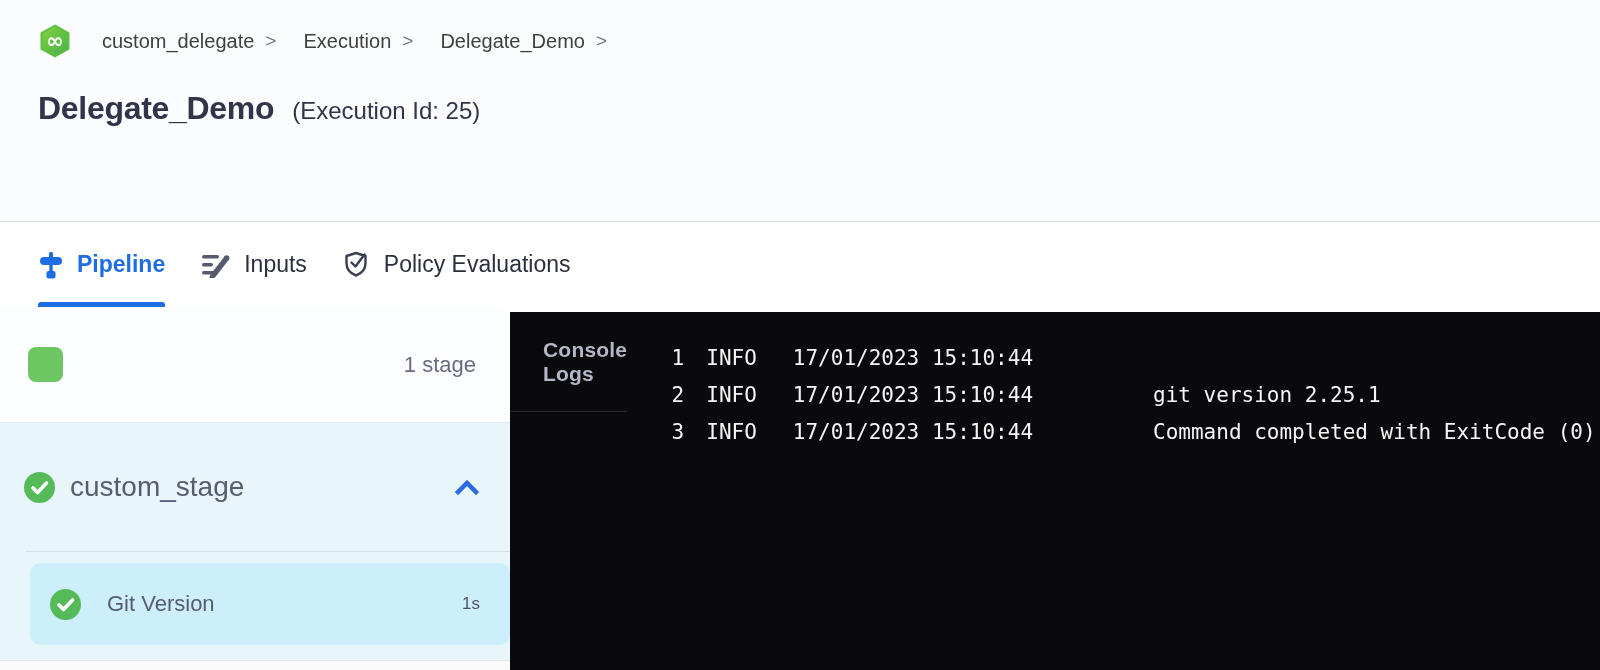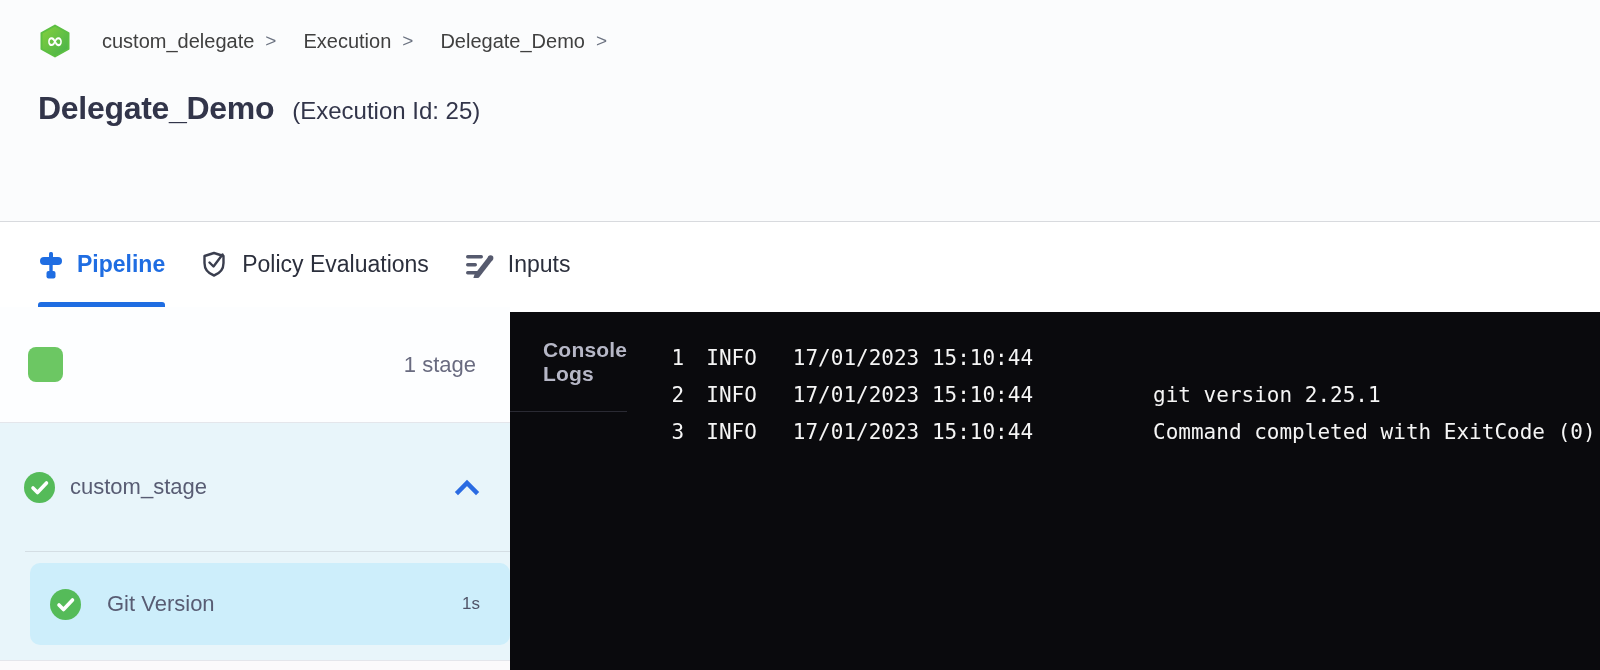--- a/index.html
+++ b/index.html
@@ -48,21 +48,21 @@
   .stage-chip { width:35px; height:35px; border-radius:8px; background:#6cc763; cursor:pointer; }
   .summary-spacer { flex:1; }
   .stage-count { font-size:22px; color:#696b80; }
   .hdiv { height:1px; background:#e4e6eb; }
 
   .stage-section { background:#e8f5fa; height:237px; display:flex; flex-direction:column; }
   .stage-row {
     height:128px; display:flex; align-items:center;
     padding:0 30px 0 24px; cursor:pointer;
   }
-  .stage-name { font-size:22px; color:#585c73; margin-left:15px; }
+  .stage-name { font-size:28px; color:#585c73; margin-left:15px; }
   .stage-spacer { flex:1; }
   .stage-divider { height:1px; background:#d4dee4; margin-left:25px; }
 
   .step-area { padding:11px 0 0 30px; }
   .step-row {
     width:480px; height:82px; background:#cdeefb; border-radius:10px;
     display:flex; align-items:center; padding:0 30px 0 20px; cursor:pointer;justify-content:center;
   }
   .step-name { font-size:22px; color:#585c73; margin-left:26px; }
   .step-spacer { flex:1; }
@@ -129,40 +129,40 @@
           <rect x="2" y="6" width="22" height="8" rx="4"></rect>
           <rect x="11.3" y="13" width="3.4" height="8"></rect>
           <rect x="8.5" y="20" width="9" height="7.5" rx="2"></rect>
         </g>
       </svg>
     </span>
     <span>Pipeline</span>
   </div>
   <div class="tab">
     <span class="ticon">
-      <svg width="28" height="29" viewBox="0 0 28 29" fill="none" stroke="#3a3e4e" stroke-width="2.4">
-        <path d="M13 3 L22.5 6 V13 C22.5 19 18.5 23.5 13 25.5 C7.5 23.5 3.5 19 3.5 13 V6 Z" stroke-linejoin="round"></path>
-        <path d="M8.5 12.5 L12.5 16.5 L21.5 4.5" stroke-linecap="round" stroke-linejoin="round"></path>
-      </svg>
-    </span>
-    <span>Policy Evaluations</span>
-  </div>
-  <div class="tab">
-    <span class="ticon">
       <svg width="30" height="26" viewBox="0 0 30 26">
         <g fill="#565a6e">
           <rect x="1" y="3" width="17" height="3.4" rx="1.7"></rect>
           <rect x="1" y="11" width="11" height="3.4" rx="1.7"></rect>
           <rect x="1" y="19" width="16" height="3.4" rx="1.7"></rect>
           <path d="M9.5 22.5 L23.5 4.5 L27.8 7.8 L13.8 25.8 L8.2 26.5 Z"></path>
           <circle cx="25.6" cy="6.1" r="2.8"></circle>
         </g>
       </svg>
     </span>
     <span>Inputs</span>
+  </div>
+  <div class="tab">
+    <span class="ticon">
+      <svg width="28" height="29" viewBox="0 0 28 29" fill="none" stroke="#3a3e4e" stroke-width="2.4">
+        <path d="M13 3 L22.5 6 V13 C22.5 19 18.5 23.5 13 25.5 C7.5 23.5 3.5 19 3.5 13 V6 Z" stroke-linejoin="round"></path>
+        <path d="M8.5 12.5 L12.5 16.5 L21.5 4.5" stroke-linecap="round" stroke-linejoin="round"></path>
+      </svg>
+    </span>
+    <span>Policy Evaluations</span>
   </div>
 </div>
 
 <div class="content">
 
   <div class="left-panel">
     <div class="summary-row">
       <span class="stage-chip"></span>
       <span class="summary-spacer"></span>
       <span class="stage-count">1 stage</span>

